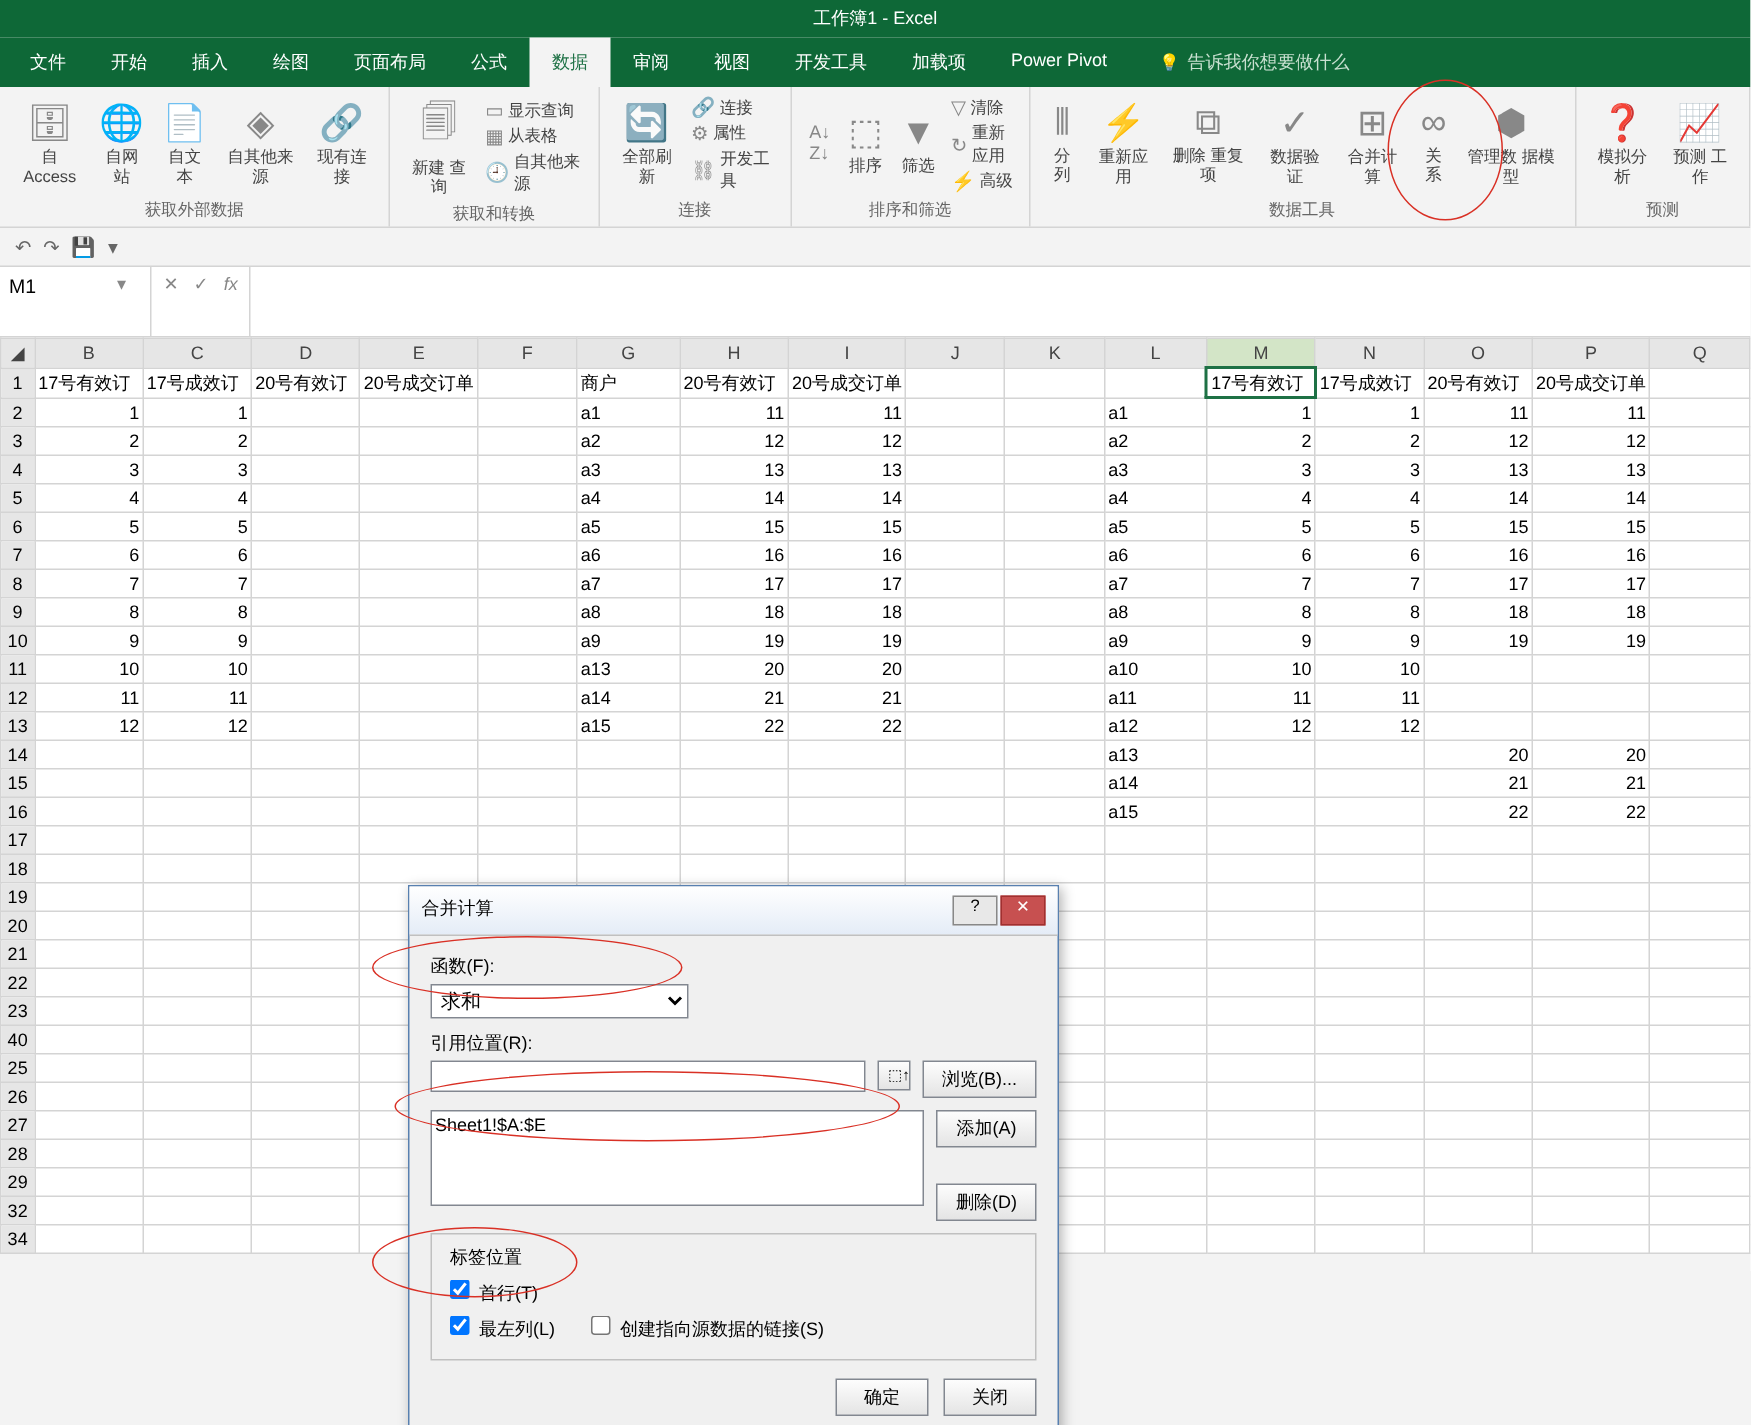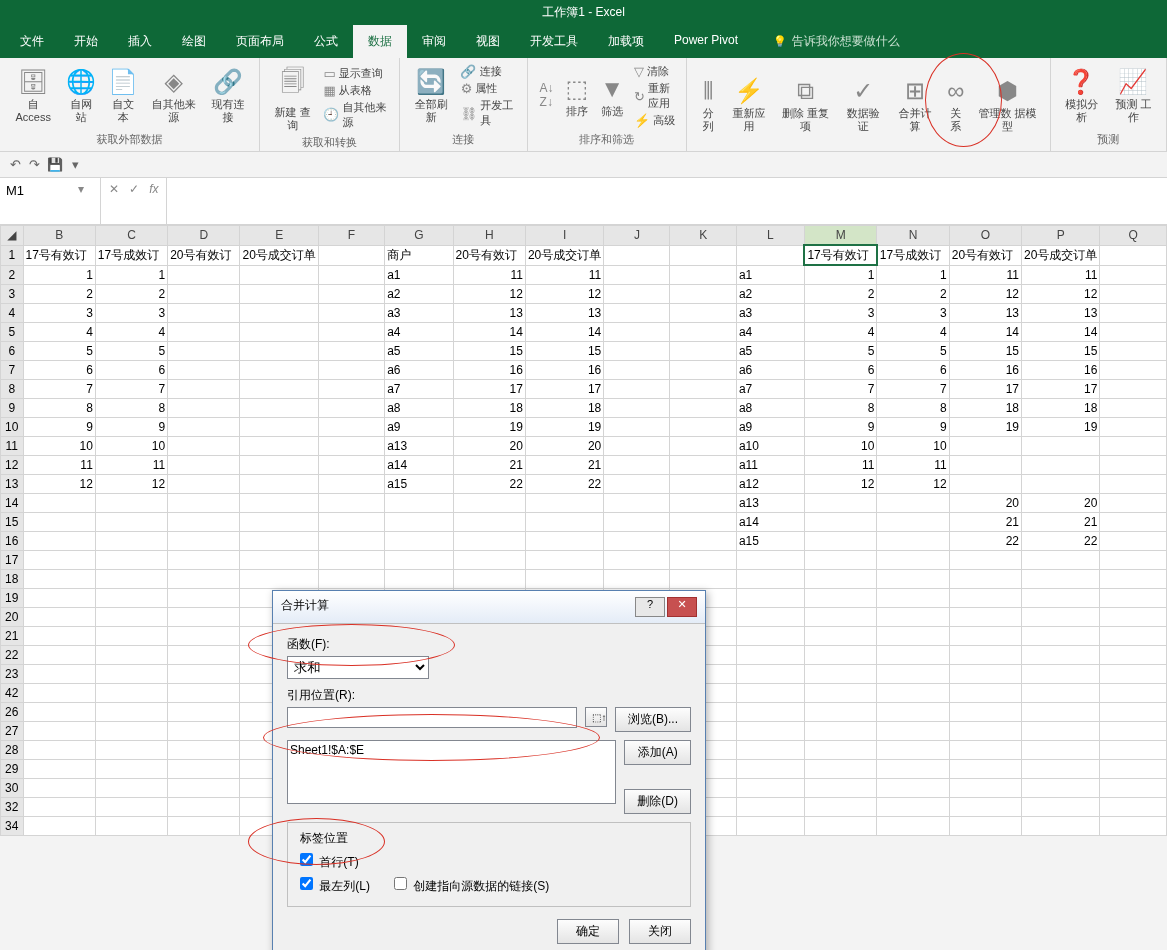--- a/index.html
+++ b/index.html
@@ -205,20 +205,21 @@
       <div class="ribbon-btn">
           <span class="ico">∞</span>
           <span class="lbl">关系</span>
         </div>
       <div class="ribbon-btn">
           <span class="ico">⬢</span>
           <span class="lbl">管理数
 据模型</span>
         </div>
     </div>
+    <div class="group-label">数据工具</div>
   </div>
   <div class="ribbon-group">
     <div class="ribbon-buttons">
       <div class="ribbon-btn">
           <span class="ico">❓</span>
           <span class="lbl">模拟分析</span>
         </div>
       <div class="ribbon-btn">
           <span class="ico">📈</span>
           <span class="lbl">预测
@@ -702,21 +703,40 @@
           <td style="text-align:left"></td>
           <td style="text-align:left"></td>
           <td style="text-align:left"></td>
           <td style="text-align:left"></td>
           <td style="text-align:left"></td>
           <td style="text-align:left"></td>
           <td style="text-align:left"></td>
           <td style="text-align:left"></td>
         </tr>
         <tr>
-          <td class="row-hdr">42</td>
+          <td class="row-hdr">40</td>
+          <td style="text-align:left"></td>
+          <td style="text-align:left"></td>
+          <td style="text-align:left"></td>
+          <td style="text-align:left"></td>
+          <td style="text-align:left"></td>
+          <td style="text-align:left"></td>
+          <td style="text-align:left"></td>
+          <td style="text-align:left"></td>
+          <td style="text-align:left"></td>
+          <td style="text-align:left"></td>
+          <td style="text-align:left"></td>
+          <td style="text-align:left"></td>
+          <td style="text-align:left"></td>
+          <td style="text-align:left"></td>
+          <td style="text-align:left"></td>
+          <td style="text-align:left"></td>
+        </tr>
+        <tr>
+          <td class="row-hdr">25</td>
           <td style="text-align:left"></td>
           <td style="text-align:left"></td>
           <td style="text-align:left"></td>
           <td style="text-align:left"></td>
           <td style="text-align:left"></td>
           <td style="text-align:left"></td>
           <td style="text-align:left"></td>
           <td style="text-align:left"></td>
           <td style="text-align:left"></td>
           <td style="text-align:left"></td>
@@ -779,39 +799,20 @@
           <td style="text-align:left"></td>
           <td style="text-align:left"></td>
           <td style="text-align:left"></td>
           <td style="text-align:left"></td>
           <td style="text-align:left"></td>
           <td style="text-align:left"></td>
           <td style="text-align:left"></td>
         </tr>
         <tr>
           <td class="row-hdr">29</td>
-          <td style="text-align:left"></td>
-          <td style="text-align:left"></td>
-          <td style="text-align:left"></td>
-          <td style="text-align:left"></td>
-          <td style="text-align:left"></td>
-          <td style="text-align:left"></td>
-          <td style="text-align:left"></td>
-          <td style="text-align:left"></td>
-          <td style="text-align:left"></td>
-          <td style="text-align:left"></td>
-          <td style="text-align:left"></td>
-          <td style="text-align:left"></td>
-          <td style="text-align:left"></td>
-          <td style="text-align:left"></td>
-          <td style="text-align:left"></td>
-          <td style="text-align:left"></td>
-        </tr>
-        <tr>
-          <td class="row-hdr">30</td>
           <td style="text-align:left"></td>
           <td style="text-align:left"></td>
           <td style="text-align:left"></td>
           <td style="text-align:left"></td>
           <td style="text-align:left"></td>
           <td style="text-align:left"></td>
           <td style="text-align:left"></td>
           <td style="text-align:left"></td>
           <td style="text-align:left"></td>
           <td style="text-align:left"></td>
@@ -868,21 +869,21 @@
   <div class="dialog-title">
     <span>合并计算</span>
     <div class="dialog-title-btns">
       <div class="dlg-btn">?</div>
       <div class="dlg-btn dlg-close">✕</div>
     </div>
   </div>
   <div class="dialog-body" style="position:relative">
     <label><span>函数(F):</span></label>
     <div class="dlg-row">
-      <select style="width:142px">
+      <select style="width:172px">
         <option>求和</option>
       </select>
     </div>
     <label><span>引用位置(R):</span></label>
     <div class="dlg-row">
       <input type="text" style="flex: 1 1 0%;" value="">
       <button class="ref-btn">⬚↑</button>
       <button class="dlg-btn2"><span>浏览(B)...</span></button>
     </div>
     <div class="dlg-row">

